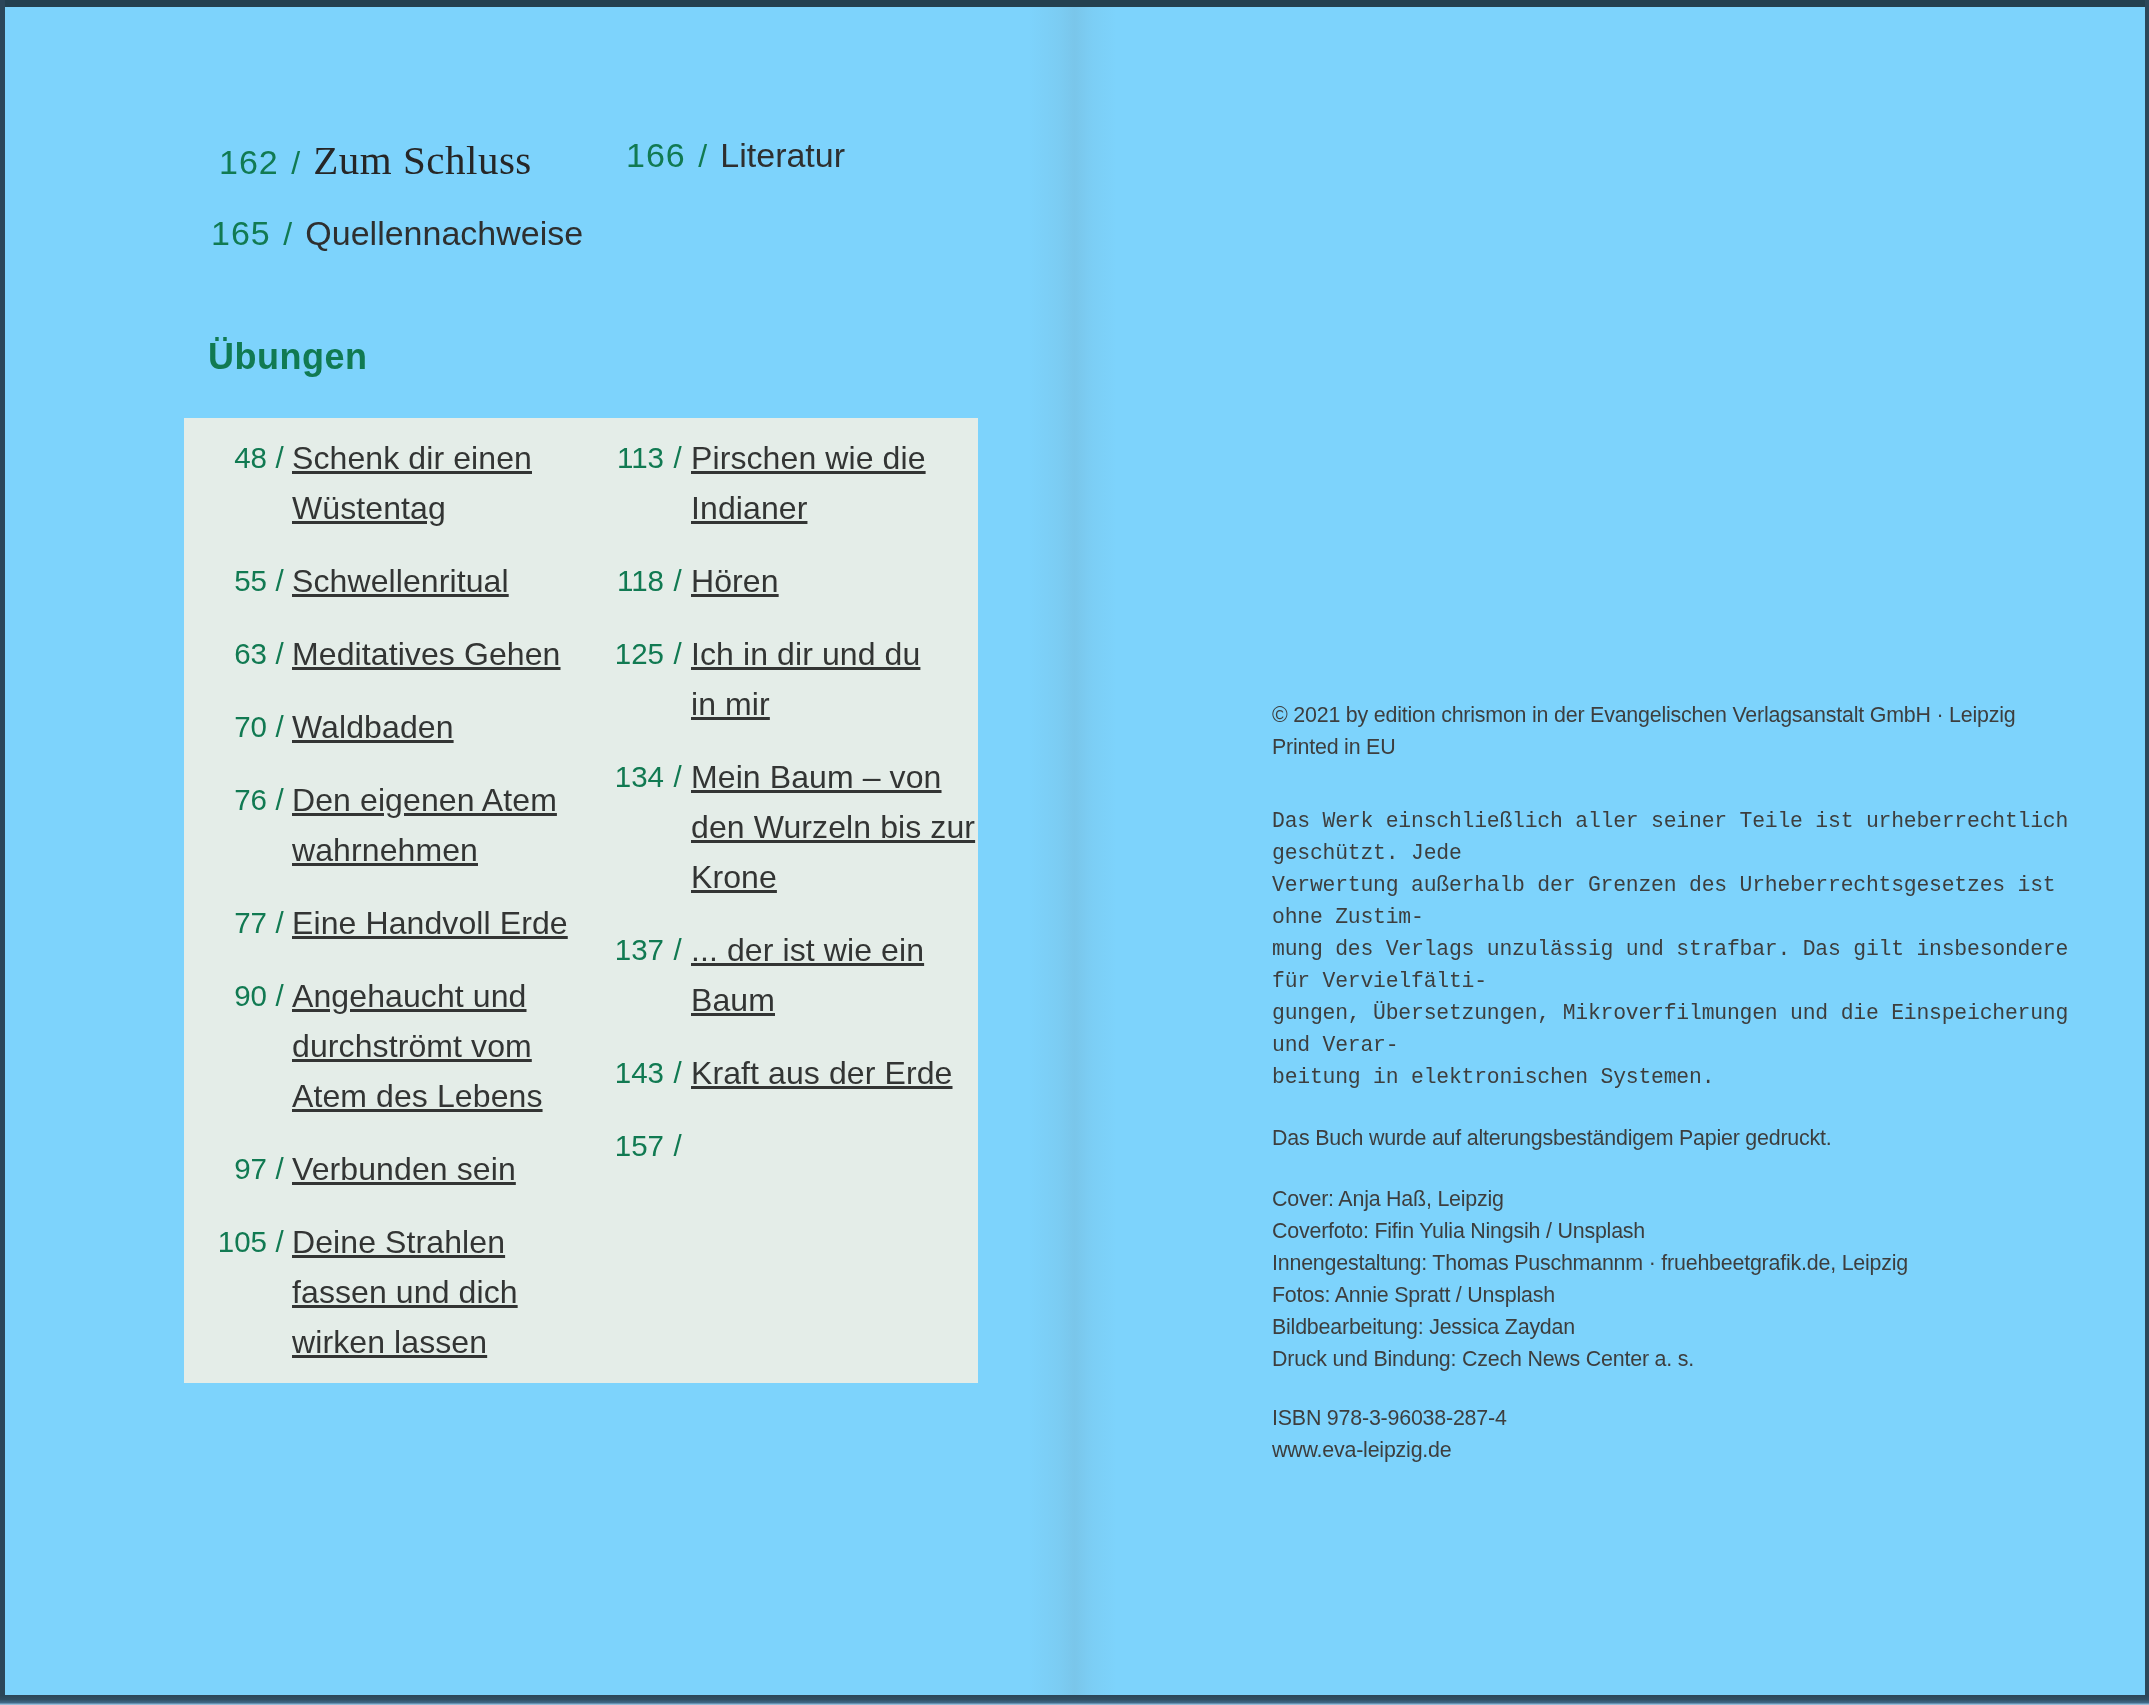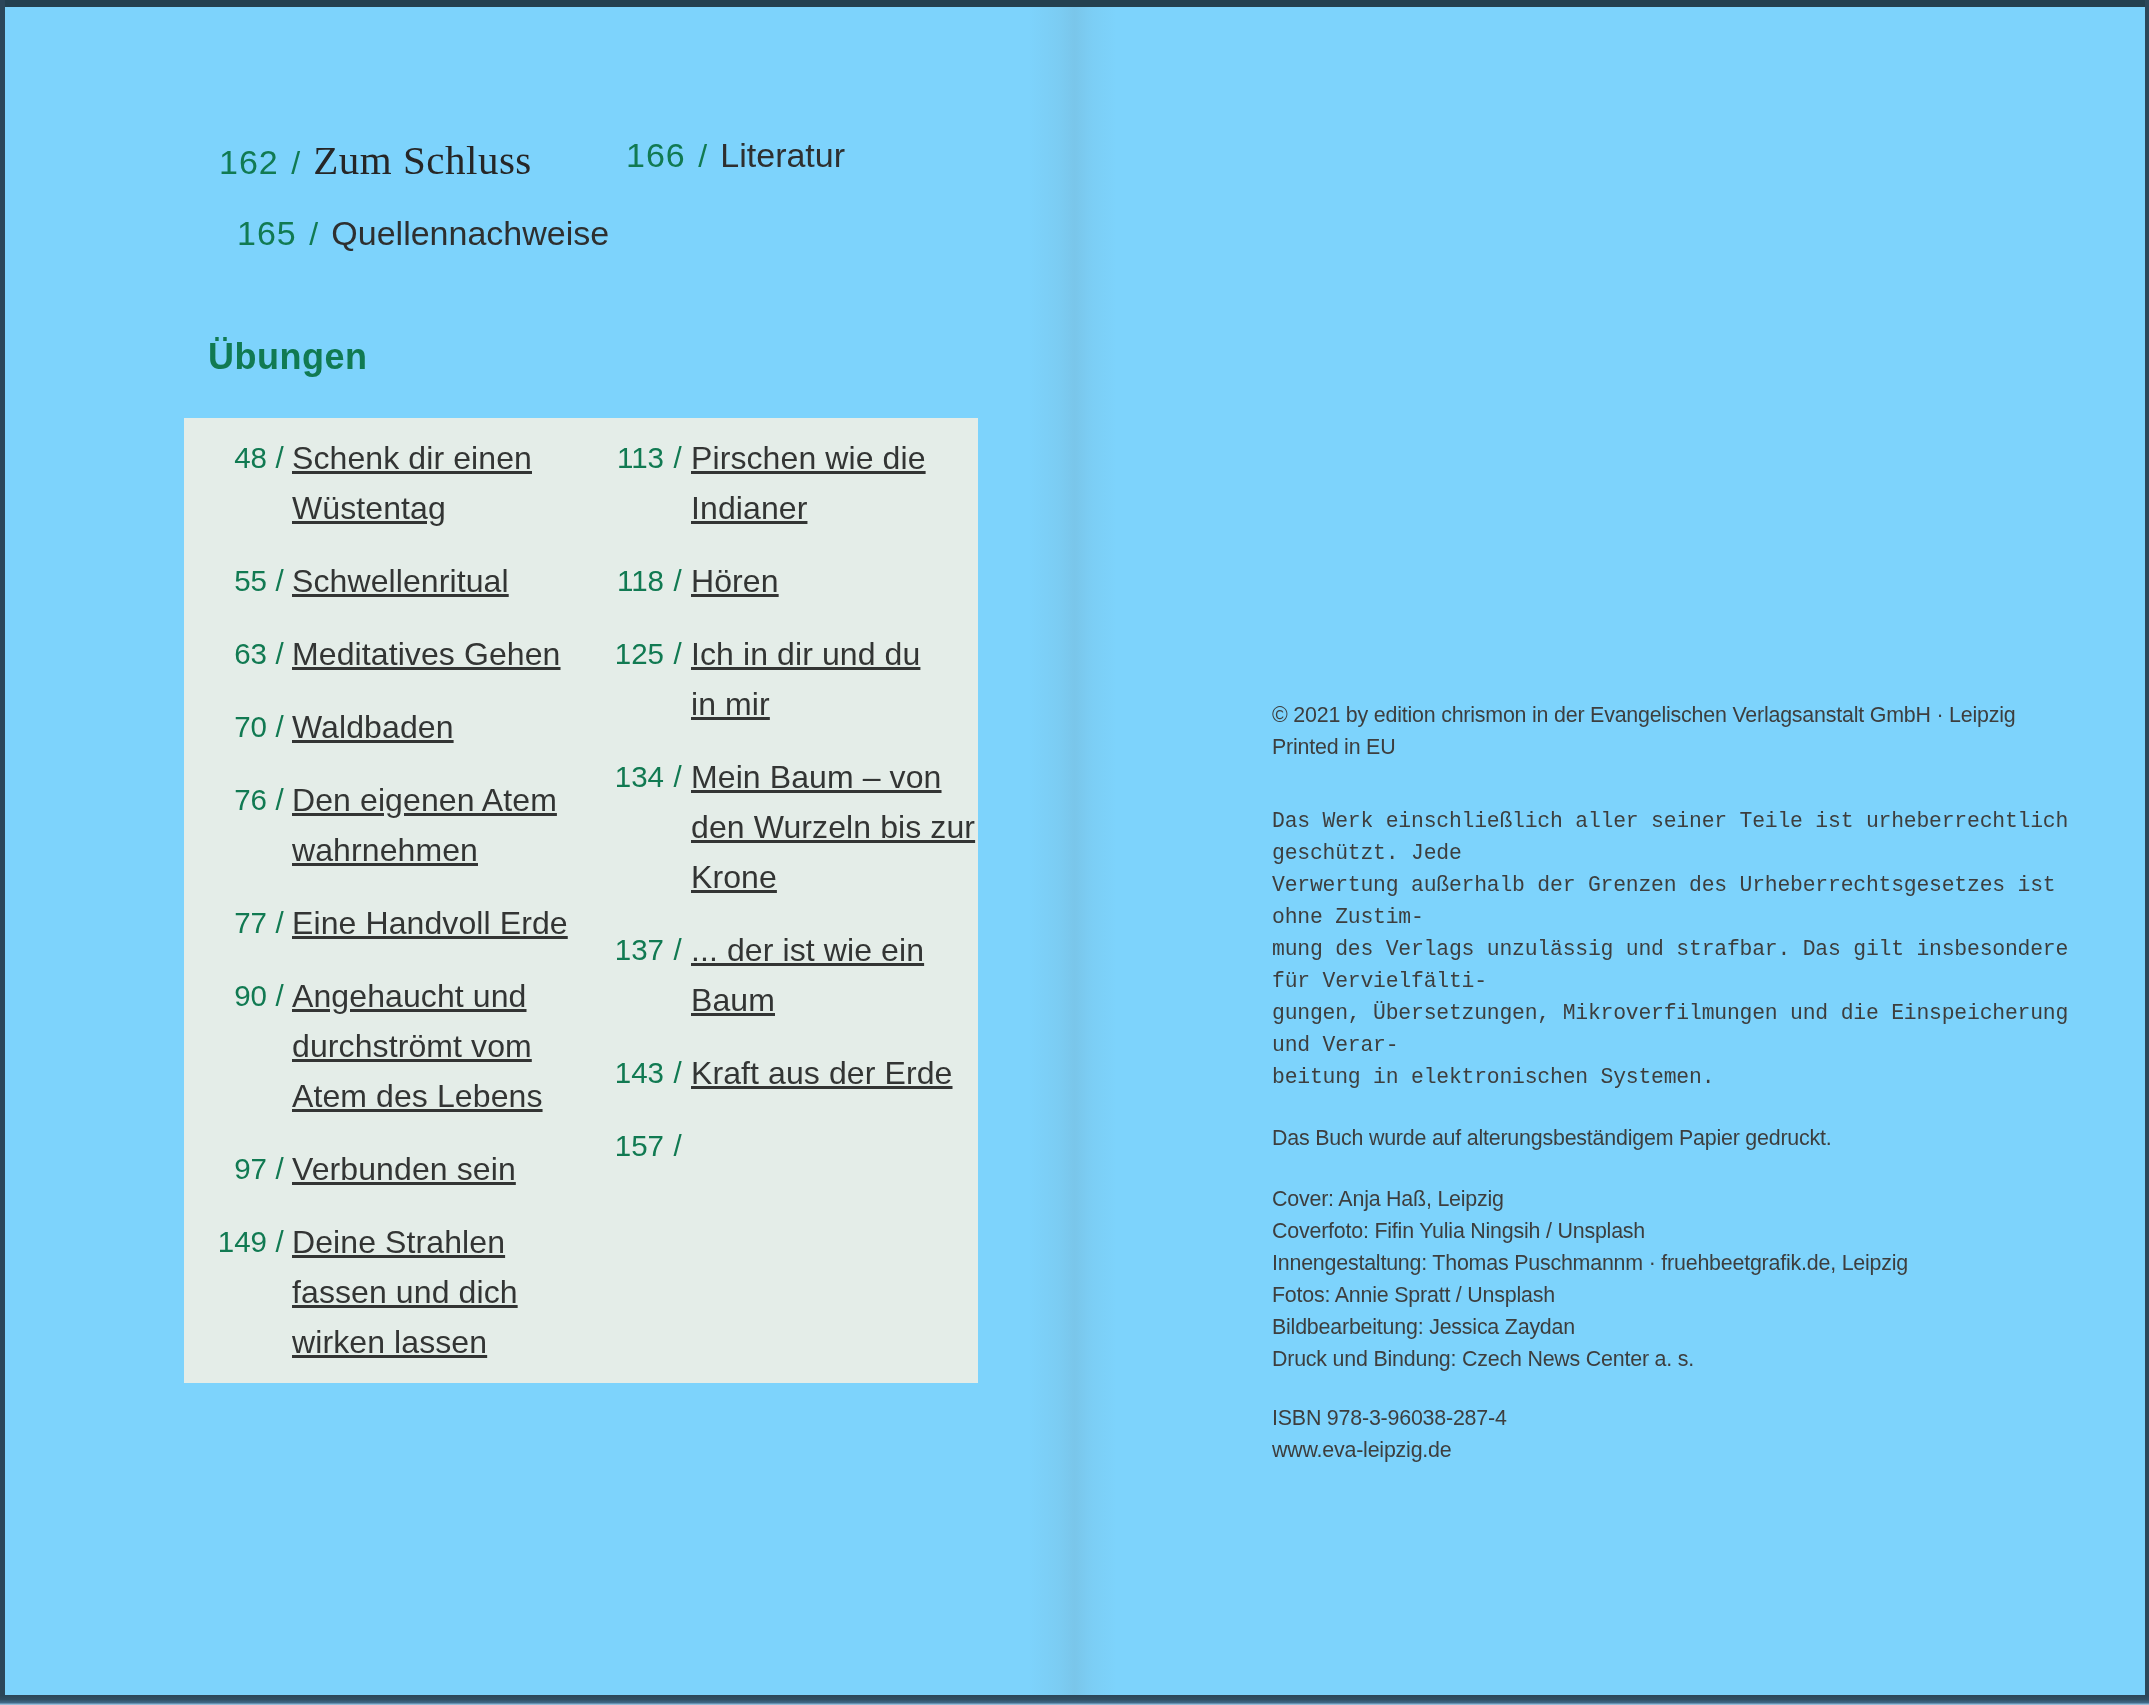--- a/index.html
+++ b/index.html
@@ -20,21 +20,21 @@
       rgba(100,110,115,0.13) 52%, rgba(100,110,115,0.05) 72%, rgba(100,110,115,0) 100%); }
 
   
   .toc-entry { position:absolute; display:flex; align-items:baseline; }
   .toc-num   { color:#117a52; font-size:34px; letter-spacing:1px; font-feature-settings:"onum" 1; }
   .toc-slash { color:#117a52; font-size:32px; margin:0 13.3px 0 12.4px; }
   .title-serif { font-family:"Liberation Serif", serif; font-size:41px; color:#262626; letter-spacing:0.5px; }
   .title-sans  { font-size:34px; color:#2e2f2f; }
   #toc-row1-left  { left:219px; top:136px; }
   #toc-row1-right { left:626px; top:136px; }
-  #toc-row2-left  { left:237px; top:214px; }
+  #toc-row2-left  { left:211px; top:214px; }
 
   .uebungen-heading { position:absolute; left:208px; top:336px; margin:0;
     font-size:36px; font-weight:bold; color:#117a52; letter-spacing:0.5px; }
 
   .exbox { position:absolute; left:184px; top:418px; width:794px; height:965px;
     background:#e4ede8; display:flex; box-sizing:border-box; padding:15px 0 0 19px; z-index:1; }
   .excol1 { width:394px; }
   .excol2 { flex:1; }
   .entry { display:flex; margin-bottom:23px; line-height:50px; }
   .entry .num { width:64px; text-align:right; color:#117a52; font-size:29.5px; font-feature-settings:"onum" 1; }
@@ -121,21 +121,21 @@
           <span class="etitle">Angehaucht und
 durchströmt vom
 Atem des Lebens</span>
         </div>
         <div class="entry">
           <span class="num">97</span>
           <span class="slash">/</span>
           <span class="etitle">Verbunden sein</span>
         </div>
         <div class="entry">
-          <span class="num">149</span>
+          <span class="num">105</span>
           <span class="slash">/</span>
           <span class="etitle">Deine Strahlen
 fassen und dich
 wirken lassen</span>
         </div>
 
       </div>
       <div class="excol2">
 
         <div class="entry">

